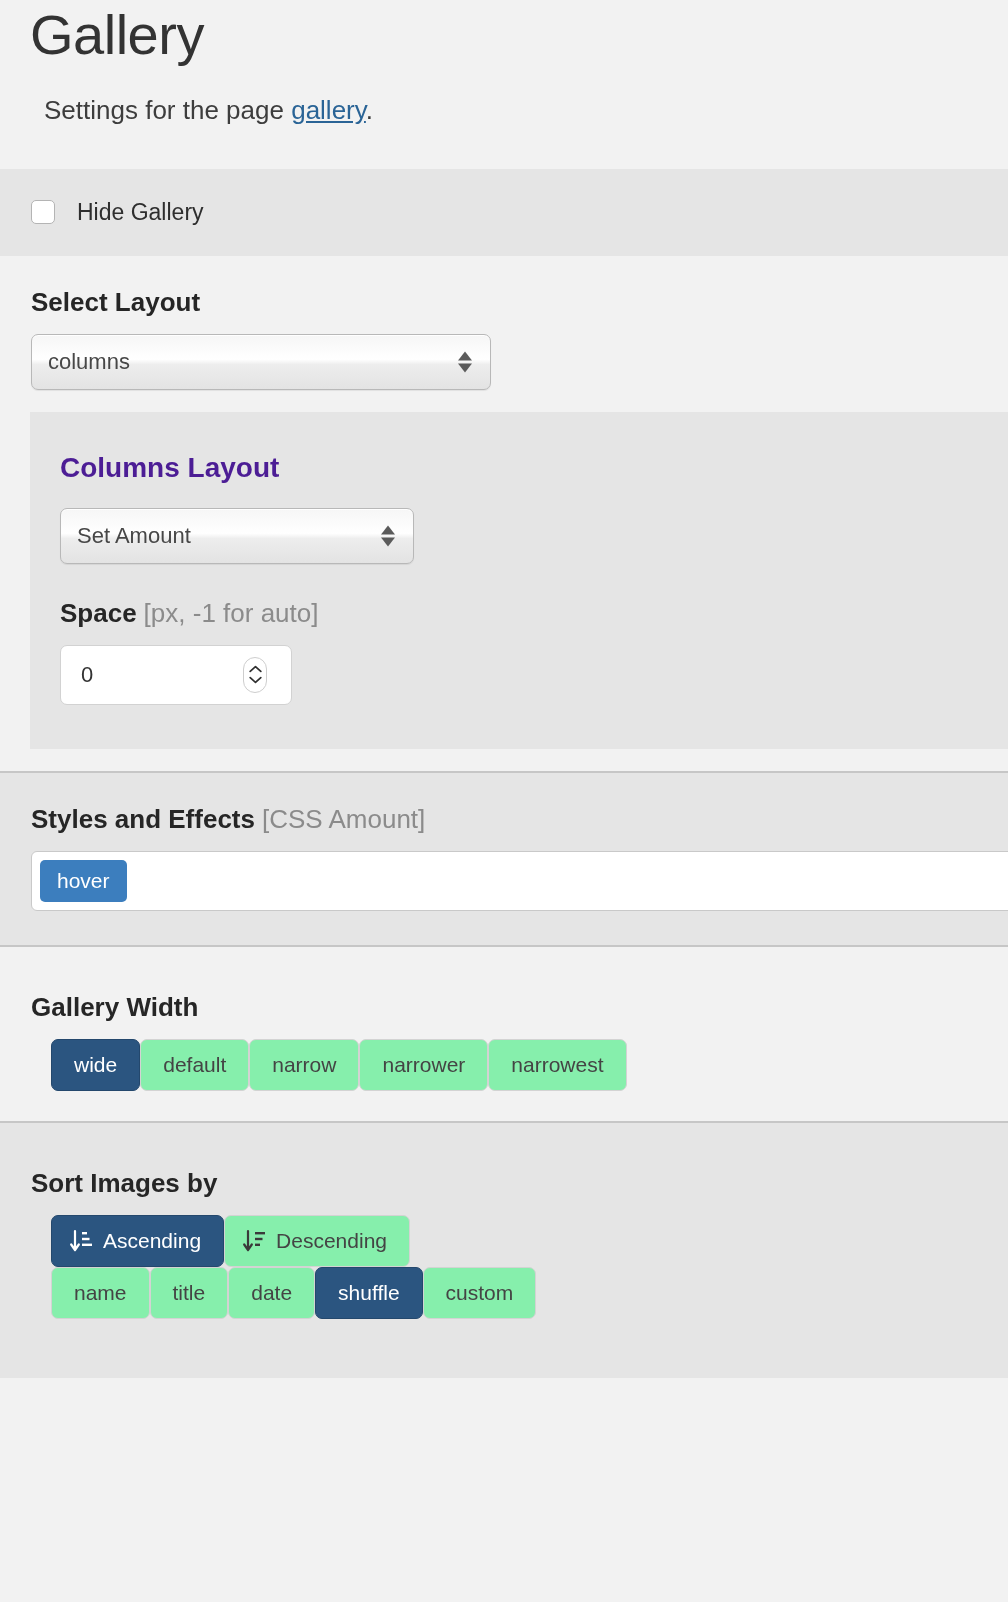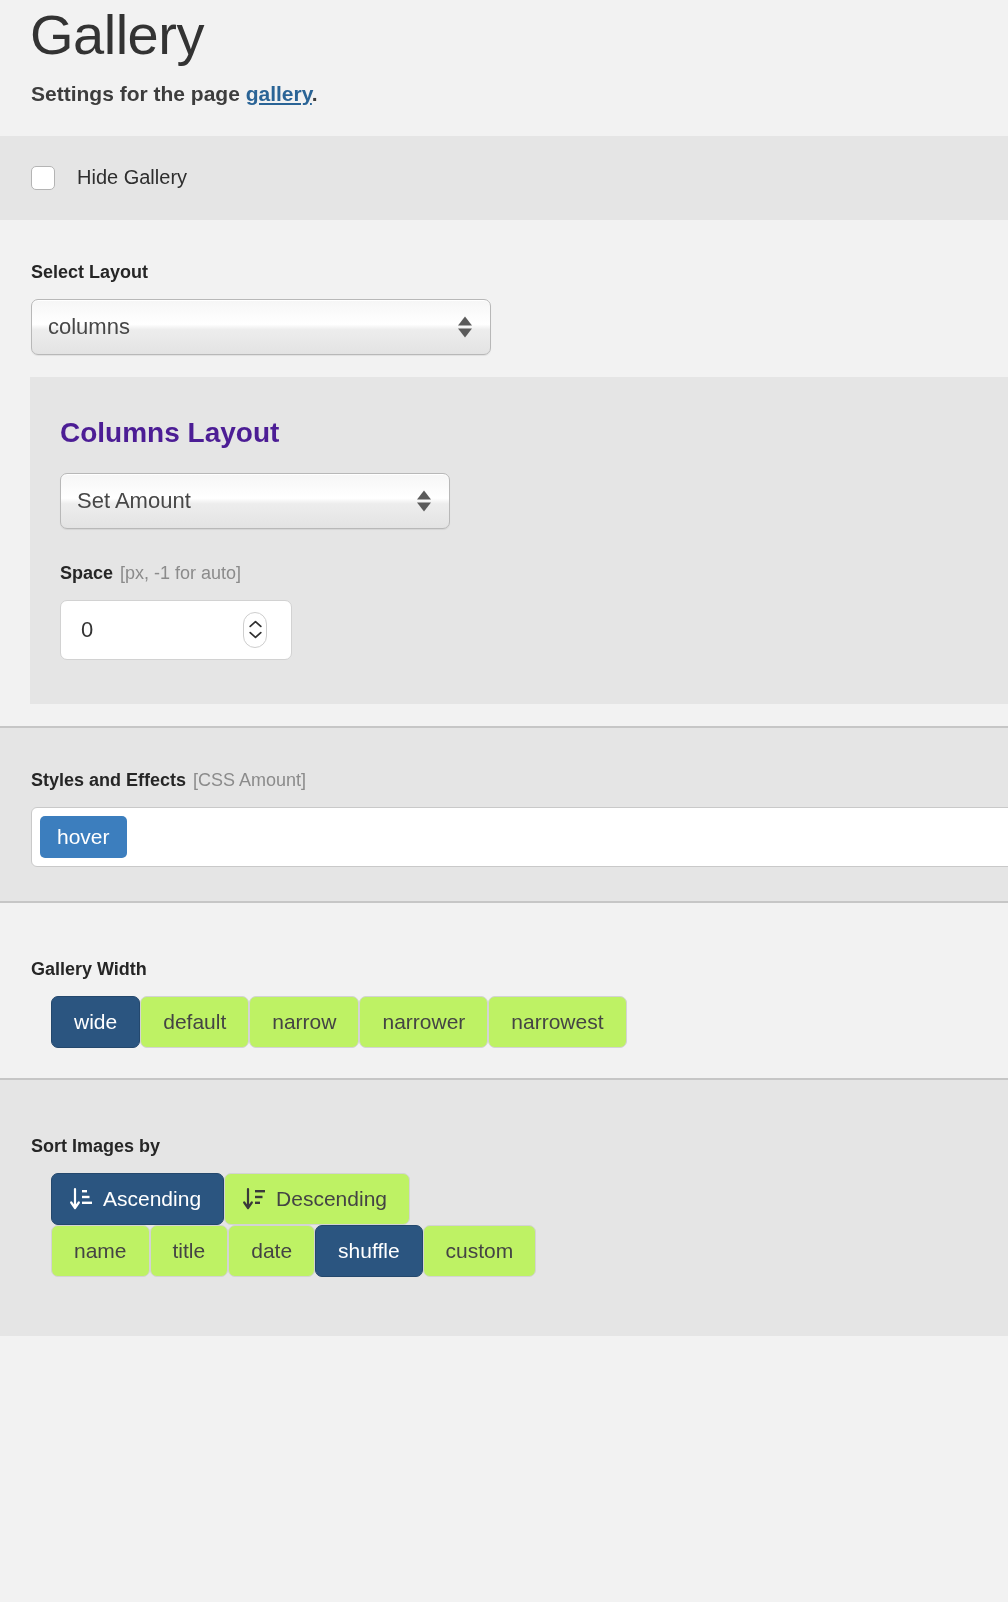--- a/index.html
+++ b/index.html
@@ -22,25 +22,24 @@
   .page-title {
     font-size: 56px;
     font-weight: 400;
     color: #333333;
     margin: 0;
     padding: 4px 0 0 30px;
     line-height: 1.1;
     letter-spacing: -0.5px;
   }
   .page-subtitle {
-    font-size: 21px;
+    font-size: 26px;
     color: #3d3d3d;
     padding: 16px 0 0 31px;
-    margin: 0;
-    font-weight: bold;
+    margin: 13px;
   }
   .page-subtitle a {
     color: #2a6496;
     text-decoration: underline;
   }
 
   
   .band { width: 100%; padding: 0; }
   .band-dark { background: #e5e5e5; }
   .band-light { background: #f2f2f2; }
@@ -55,31 +54,31 @@
   }
   .cbox {
     width: 24px; height: 24px;
     border: 1px solid #b4b4b4;
     border-radius: 5px;
     background: #ffffff;
     display: inline-block;
     flex: none;
   }
   .check-label {
-    font-size: 20px;
+    font-size: 23px;
     color: #2e2e2e;
     margin-left: 22px;
   }
 
   
   .field-label {
-    font-size: 18px;
+    font-size: 26px;
     font-weight: bold;
     color: #262626;
-    margin: 12px 0 16px 0;
+    margin: 1px 0 16px 0;
   }
   .field-label .hint {
     font-weight: normal;
     color: #8b8b8b;
     margin-left: 7px;
   }
 
   
   .sel {
     position: relative;
@@ -181,21 +180,21 @@
     color: #ffffff;
     font-size: 21px;
     border-radius: 5px;
     padding: 9px 17px;
     display: inline-block;
   }
 
   
   .btn-row { display: flex; flex-wrap: wrap; margin-left: 20px; }
   .pill {
-    background: #bef264;
+    background: #86efac;
     border: 1px solid #d3d3d3;
     border-radius: 7px;
     color: #444444;
     font-size: 21px;
     padding: 13px 22px;
     line-height: 1.15;
     white-space: nowrap;
   }
   .pill.active {
     background: #2b5580;
@@ -239,21 +238,21 @@
           <span class="tri-up"></span>
           <span class="tri-down"></span>
         </span>
       </div>
     </div>
 
     <div class="panel">
       <div class="panel-title">Columns Layout</div>
 
       <div class="panel-block">
-        <div class="sel" style="width:390px;">
+        <div class="sel" style="width:354px;">
           <span class="sel-value">Set Amount</span>
           <span class="sel-arrows">
             <span class="tri-up"></span>
             <span class="tri-down"></span>
           </span>
         </div>
       </div>
 
 
       <div class="panel-block">

